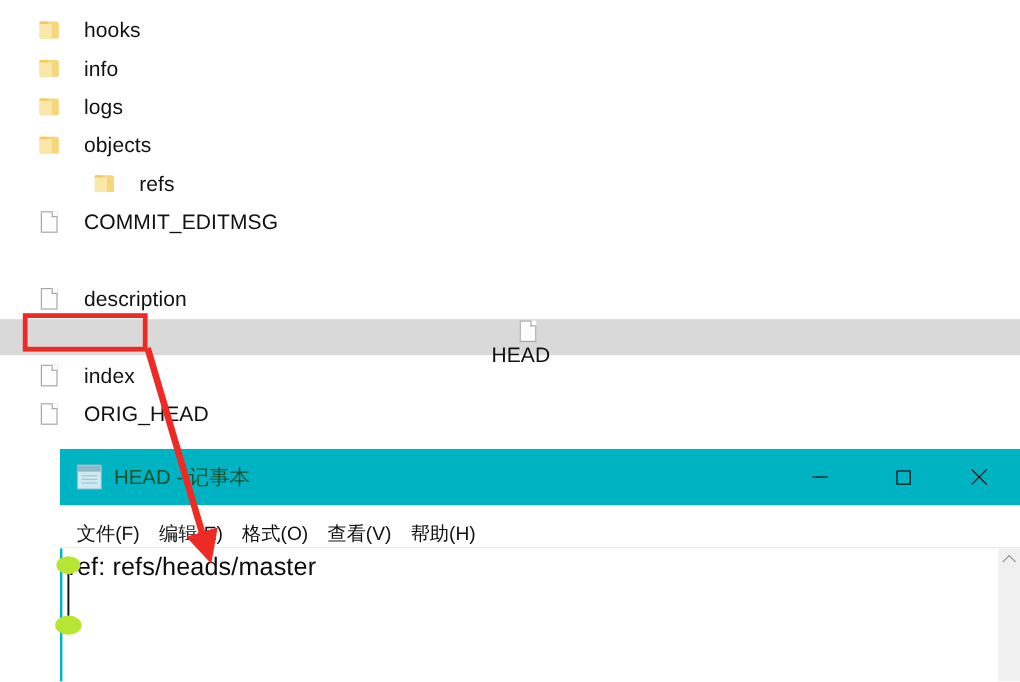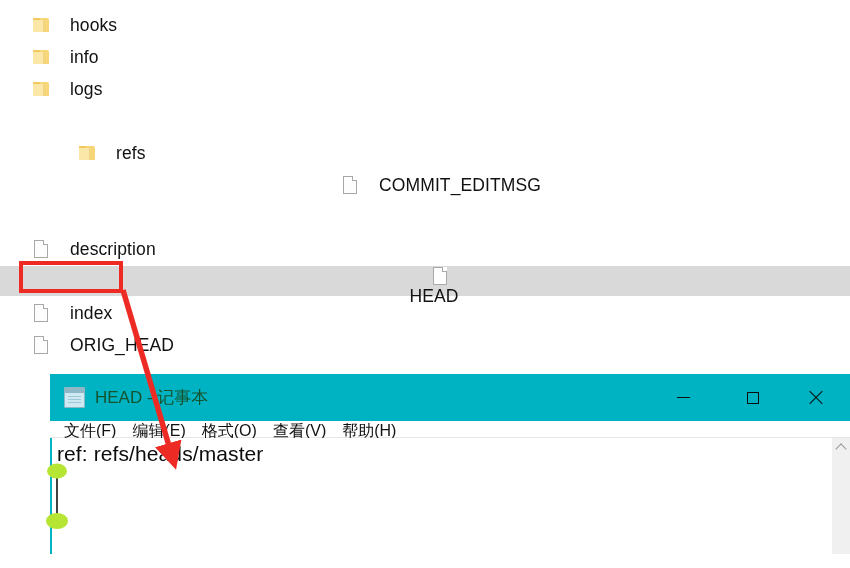--- a/index.html
+++ b/index.html
@@ -186,24 +186,24 @@
     content: "";
     position: absolute;
     left: -1px; top: 7px;
     width: 18px; height: 0;
     border-top: 1.4px solid #0d0d0d;
   }
   .glyph-close::before { transform: rotate(45deg); }
   .glyph-close::after  { transform: rotate(-45deg); }
 
   #notepad-menubar {
-    height: 17px;
+    height: 36px;
     background: #ffffff;
     display: flex;
-    align-items: flex-start;
+    align-items: flex-end;
     padding-left: 6px;
     border-bottom: 1px solid #e6e6e6;
     box-sizing: border-box;
   }
   .menu-item {
     font-size: 16px;
     color: #111111;
     padding: 0 8px;
     white-space: nowrap;
   }
@@ -299,31 +299,41 @@
     <div class="file-row" style="top: 74px;">
       <div class="row-icon">
         <span class="ic-folder">
           <span class="back"></span>
           <span class="tab"></span>
           <span class="front"></span>
         </span>
       </div>
       <span class="row-label">logs</span>
     </div>
-    <div class="file-row" style="top: 138px; margin-left: 46px;">
+    <div class="file-row" style="top: 106px;">
       <div class="row-icon">
         <span class="ic-folder">
           <span class="back"></span>
           <span class="tab"></span>
           <span class="front"></span>
         </span>
       </div>
+      <span class="row-label">objects</span>
+    </div>
+    <div class="file-row" style="top: 138px; margin-left: 46px;">
+      <div class="row-icon">
+        <span class="ic-folder">
+          <span class="back"></span>
+          <span class="tab"></span>
+          <span class="front"></span>
+        </span>
+      </div>
       <span class="row-label">refs</span>
     </div>
-    <div class="file-row" style="top: 170px; justify-content: center;">
+    <div class="file-row" style="top: 170px;">
       <div class="row-icon">
         <span class="ic-doc"></span>
       </div>
       <span class="row-label">COMMIT_EDITMSG</span>
     </div>
     <div class="file-row" style="top: 234px;">
       <div class="row-icon">
         <span class="ic-doc"></span>
       </div>
       <span class="row-label">description</span>

